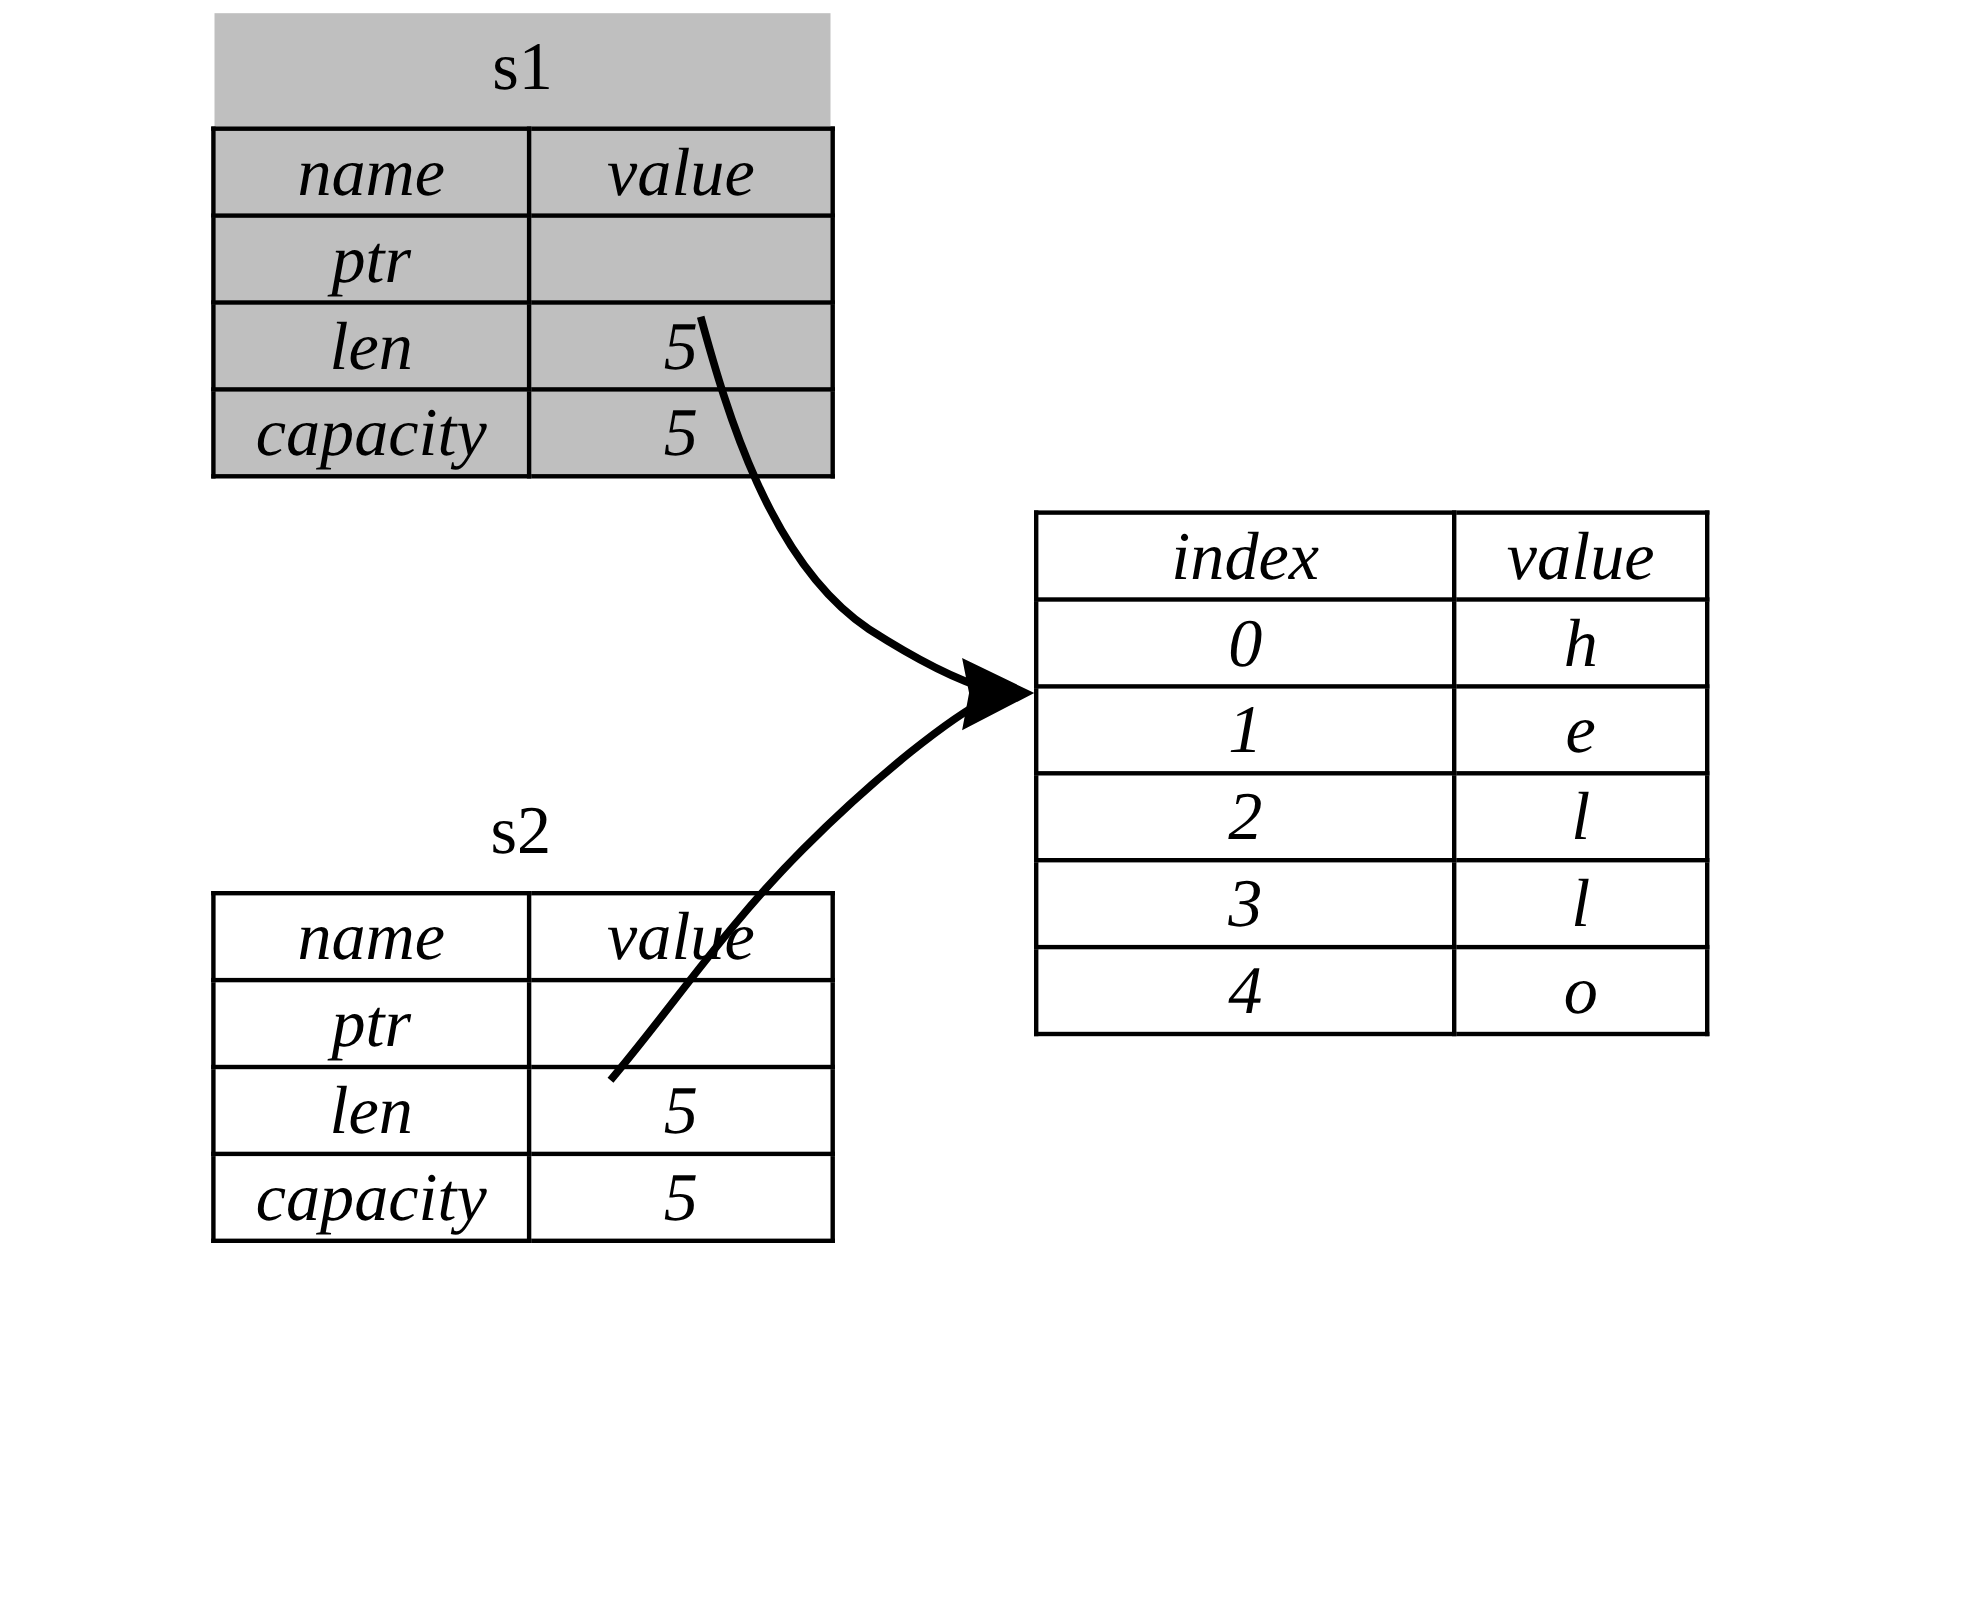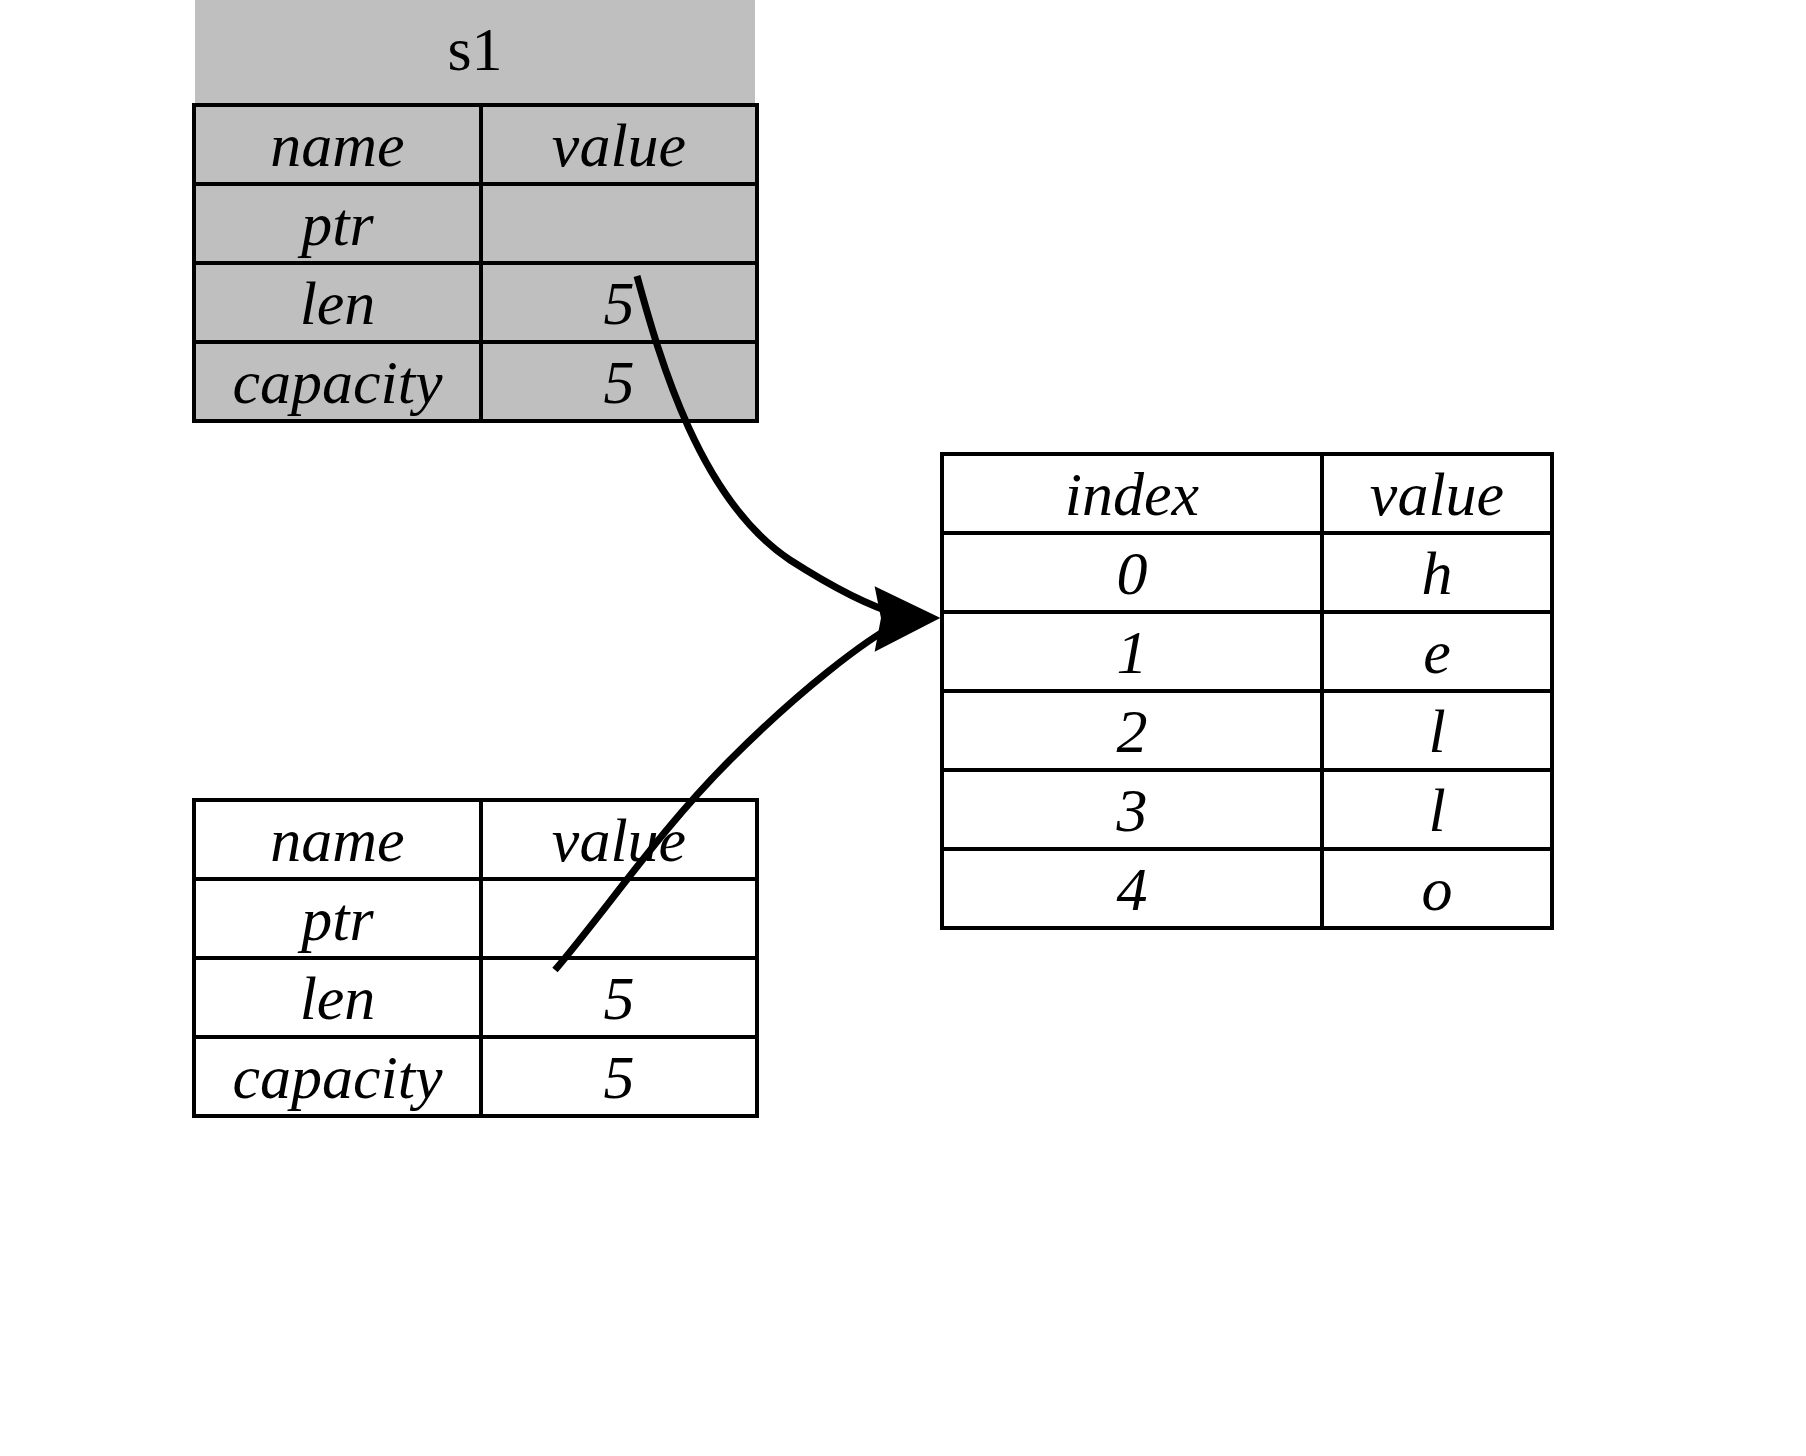--- a/index.html
+++ b/index.html
@@ -3,21 +3,21 @@
 <meta charset="utf-8">
 <style>
   html,body{margin:0;padding:0;}
   body{
     width:1806px;height:1456px;
     background:#ffffff;
     font-family:"Liberation Serif","DejaVu Serif",serif;
     position:relative;
     overflow:hidden;
   }
-  #stage{position:absolute;left:0;top:0;width:1806px;height:1119px;}
+  #stage{position:absolute;left:0;top:12px;width:1806px;height:1119px;}
 
   
   .panel-shade{
     position:absolute;
     background:#bfbfbf;
   }
 
   .title{
     position:absolute;
     text-align:center;
@@ -79,20 +79,21 @@
         <td>len</td>
         <td>5</td>
       </tr>
       <tr>
         <td>capacity</td>
         <td>5</td>
       </tr>
     </tbody>
   </table>
 
+  <div class="title" style="left:192px;top:712px;width:563px;">s2</div>
 
   <table class="rec plain" style="left:192px;top:798px;width:563px;">
     <colgroup>
         <col style="width:287px">
         <col style="width:276px">
       </colgroup>
     <tbody>
       <tr>
         <td>name</td>
         <td>value</td>

